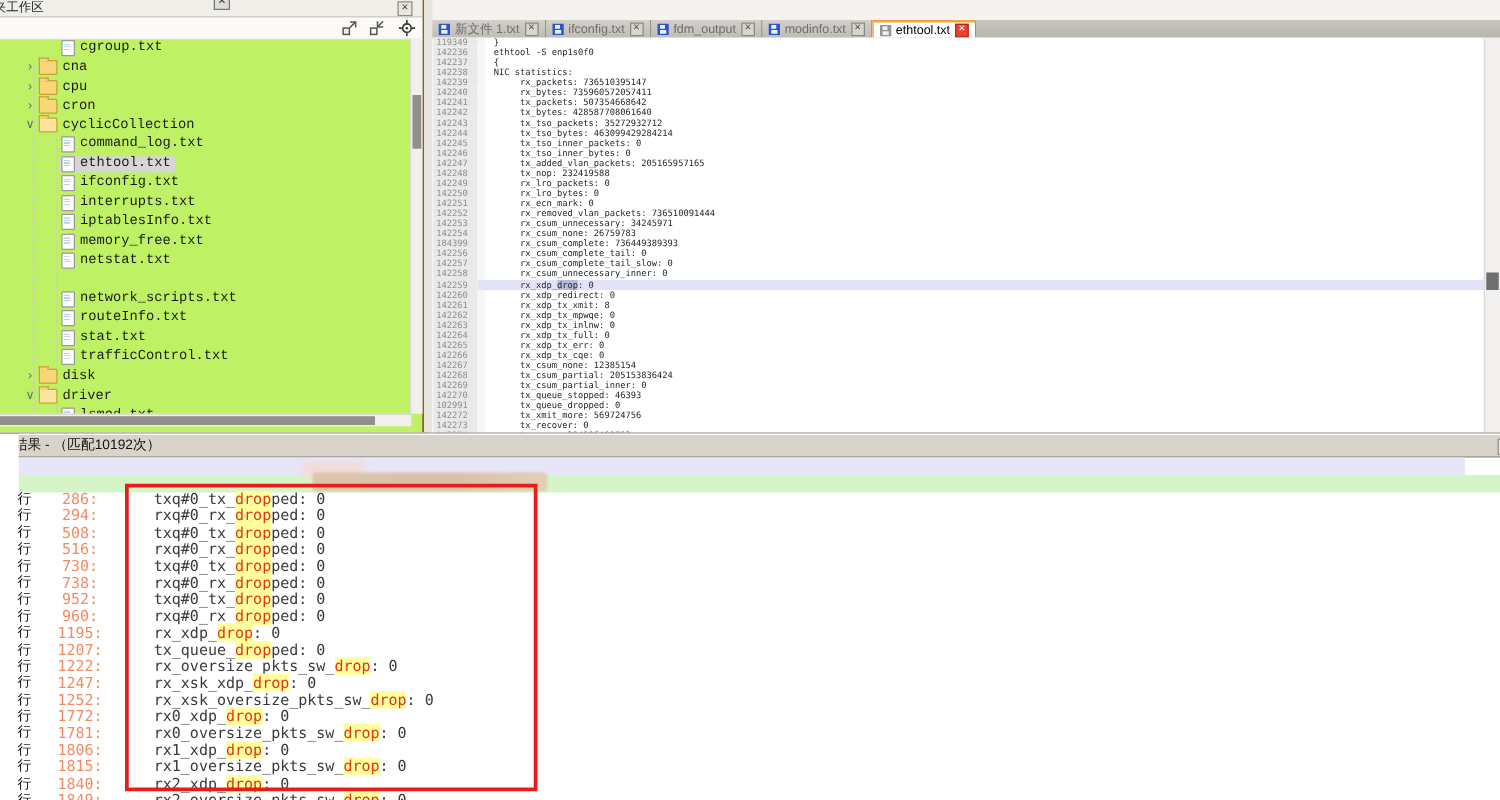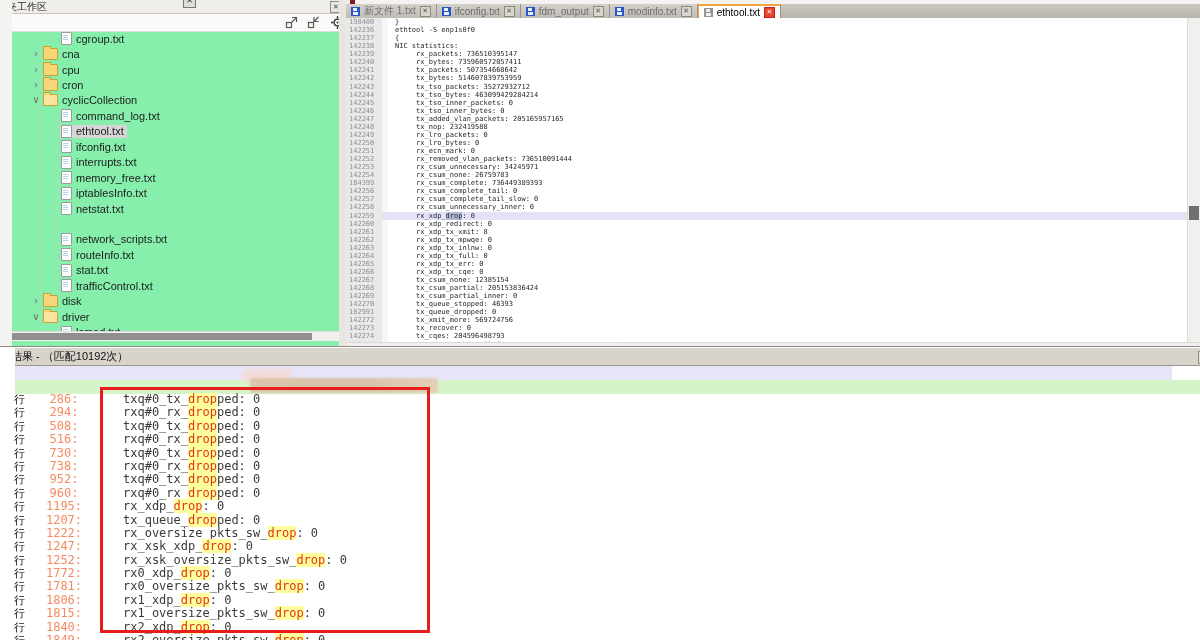--- a/index.html
+++ b/index.html
@@ -1,53 +1,53 @@
 <!DOCTYPE html>
 <html><head>
 <meta charset="utf-8">
 <style>
   html,body{margin:0;padding:0;}
   body{font-family:"Liberation Sans",sans-serif;background:#f4f3f1;}
   #screen{position:relative;width:1200px;height:640px;overflow:hidden;background:#f4f3f1;}
 
   
-  #workspace-panel{position:absolute;left:0;top:0;width:338px;height:346px;background:#86efac;border-right:5px solid #7f1d1d;margin-left:12px;}
+  #workspace-panel{position:absolute;left:0;top:0;width:338px;height:346px;background:#bef264;border-right:5px solid #7f1d1d;}
   #ws-titlebar{position:relative;height:13px;background:#f0eee9;border-bottom:1px solid #c6c3bc;font-size:10px;color:#222;line-height:13px;overflow:hidden;}
   #ws-title{display:inline-block;margin-left:-5px;white-space:nowrap;}
   #ws-close{position:absolute;right:8px;top:1px;width:10px;height:10px;border:1px solid #8f8d86;background:#e8e6e0;font-size:7px;line-height:9px;text-align:center;color:#444;}
   #win-x-partial{position:absolute;left:171px;top:-5px;width:11px;height:11px;border:1px solid #777;background:#dedcd6;font-size:8px;line-height:10px;text-align:center;color:#333;}
   #ws-toolbar{position:relative;height:17px;background:#fbfaf8;border-bottom:1px solid #dedcd6;}
   .ws-tool{position:absolute;top:2px;width:13px;height:13px;}
   .ws-tool svg{display:block;}
   #tool-expand{right:52px;} #tool-collapse{right:30px;} #tool-locate{right:6px;}
 
   #tree{position:absolute;left:0;top:31px;width:329px;height:300px;overflow:hidden;}
   .t-row{position:relative;height:15.45px;display:flex;align-items:center;font-size:11px;color:#1c1c1c;white-space:nowrap;}
   .t-row .chev{display:inline-block;width:12px;text-align:center;color:#6e6e6e;font-size:10px;line-height:10px;}
   .t-row.d1{padding-left:18px;}
   .t-row.d2{padding-left:48px;}
-  .sel-wrap{display:inline-flex;align-items:center;gap:4px;padding:0 3px 0 1px;}
+  .sel-wrap{display:inline-flex;align-items:flex-start;gap:4px;padding:0 3px 0 1px;font-family:Liberation Mono, monospace;}
   .sel-wrap.selected{background:#d6d6d6;}
   .folder-icon{position:relative;width:13px;height:10px;background:#f7d777;border:1px solid #c9a135;border-radius:1px;flex:0 0 auto;}
   .folder-icon::before{content:"";position:absolute;left:-1px;top:-3px;width:6px;height:2px;background:#f7d777;border:1px solid #c9a135;border-bottom:none;}
   .folder-icon.open{background:#fbe49d;}
   .file-icon{position:relative;width:9px;height:11px;background:#fdfdfd;border:1px solid #9a9a9a;border-radius:1px;flex:0 0 auto;}
   .file-icon::before{content:"";position:absolute;left:1px;top:2px;width:5px;height:5px;
      background:repeating-linear-gradient(#b9d2e8 0 1px,transparent 1px 2px);}
   .guide{position:absolute;border-left:1px dotted #c9c9c9;width:0;}
 
   #tree-vscroll{position:absolute;right:0;top:31px;width:9px;height:300px;background:#f1f0ee;border-left:1px solid #dddbd5;}
   #tree-vthumb{position:absolute;left:1px;top:45px;width:7px;height:43px;background:#8f8f8f;}
   #tree-hscroll{position:absolute;left:0;top:331px;width:329px;height:9px;background:#f1f0ee;border-top:1px solid #dddbd5;}
   #tree-hthumb{position:absolute;left:0;top:1px;width:300px;height:7px;background:#8f8f8f;}
 
   #panel-divider{position:absolute;left:339px;top:0;width:7px;height:346px;background:#e9e6e1;}
 
   
-  #editor-panel{position:absolute;left:346px;top:4px;width:854px;height:346px;background:#fff;}
+  #editor-panel{position:absolute;left:346px;top:16px;width:854px;height:346px;background:#fff;}
   #tabbar{position:relative;height:14px;background:linear-gradient(#c9c6bf,#b8b5ae);display:flex;border-bottom:1px solid #8f8d86;}
   .tab{display:inline-flex;align-items:center;gap:4px;padding:0 5px;font-size:10px;color:#6e6e6e;background:linear-gradient(#d3d0c9,#c0bdb6);border-right:1px solid #97948d;height:14px;box-sizing:border-box;}
   .tab.active{background:#ffffff;color:#000;border-top:2px solid #f5a33c;border-left:1px solid #f5a33c;}
   .floppy{position:relative;width:9px;height:9px;background:#2a55c8;flex:0 0 auto;}
   .floppy::before{content:"";position:absolute;top:1px;left:2px;width:4px;height:3px;background:#e8eefc;}
   .floppy::after{content:"";position:absolute;bottom:1px;left:2px;width:5px;height:3px;background:#e8eefc;}
   .tab.active .floppy{background:#98958e;}
   .tab-close{width:9px;height:9px;border:1px solid #8a887f;font-size:7px;line-height:8px;text-align:center;color:#555;background:#d8d5ce;flex:0 0 auto;}
   .tab.active .tab-close{background:#e8452c;border-color:#b22;color:#fff;}
 
@@ -176,27 +176,27 @@
         </div>
         <div class="t-row d2">
           <span class="sel-wrap">
             <span class="file-icon"></span>
             <span class="lbl">interrupts.txt</span>
           </span>
         </div>
         <div class="t-row d2">
           <span class="sel-wrap">
             <span class="file-icon"></span>
+            <span class="lbl">iptablesInfo.txt</span>
+          </span>
+        </div>
+        <div class="t-row d2">
+          <span class="sel-wrap">
+            <span class="file-icon"></span>
             <span class="lbl">memory_free.txt</span>
-          </span>
-        </div>
-        <div class="t-row d2">
-          <span class="sel-wrap">
-            <span class="file-icon"></span>
-            <span class="lbl">iptablesInfo.txt</span>
           </span>
         </div>
         <div class="t-row d2">
           <span class="sel-wrap">
             <span class="file-icon"></span>
             <span class="lbl">netstat.txt</span>
           </span>
         </div>
         <div class="t-row d1"></div>
         <div class="t-row d2">
@@ -276,28 +276,28 @@
           <span class="tab-label">modinfo.txt</span>
           <span class="tab-close">✕</span>
         </div>
         <div class="tab active">
           <span class="floppy"></span>
           <span class="tab-label">ethtool.txt</span>
           <span class="tab-close">✕</span>
         </div>
       </div>
     <div id="edit-area">
-        <div class="ed-line"><span class="ln">198400</span><span class="bm"></span><span class="lt">}</span></div>
+        <div class="ed-line"><span class="ln">119349</span><span class="bm"></span><span class="lt">}</span></div>
         <div class="ed-line"><span class="ln">142236</span><span class="bm"></span><span class="lt">ethtool -S enp1s0f0</span></div>
         <div class="ed-line"><span class="ln">142237</span><span class="bm"></span><span class="lt">{</span></div>
         <div class="ed-line"><span class="ln">142238</span><span class="bm"></span><span class="lt">NIC statistics:</span></div>
         <div class="ed-line"><span class="ln">142239</span><span class="bm"></span><span class="lt">     rx_packets: 736510395147</span></div>
         <div class="ed-line"><span class="ln">142240</span><span class="bm"></span><span class="lt">     rx_bytes: 735960572057411</span></div>
         <div class="ed-line"><span class="ln">142241</span><span class="bm"></span><span class="lt">     tx_packets: 507354668642</span></div>
-        <div class="ed-line"><span class="ln">142242</span><span class="bm"></span><span class="lt">     tx_bytes: 514607839753959</span></div>
+        <div class="ed-line"><span class="ln">142242</span><span class="bm"></span><span class="lt">     tx_bytes: 428587708061640</span></div>
         <div class="ed-line"><span class="ln">142243</span><span class="bm"></span><span class="lt">     tx_tso_packets: 35272932712</span></div>
         <div class="ed-line"><span class="ln">142244</span><span class="bm"></span><span class="lt">     tx_tso_bytes: 463099429284214</span></div>
         <div class="ed-line"><span class="ln">142245</span><span class="bm"></span><span class="lt">     tx_tso_inner_packets: 0</span></div>
         <div class="ed-line"><span class="ln">142246</span><span class="bm"></span><span class="lt">     tx_tso_inner_bytes: 0</span></div>
         <div class="ed-line"><span class="ln">142247</span><span class="bm"></span><span class="lt">     tx_added_vlan_packets: 205165957165</span></div>
         <div class="ed-line"><span class="ln">142248</span><span class="bm"></span><span class="lt">     tx_nop: 232419588</span></div>
         <div class="ed-line"><span class="ln">142249</span><span class="bm"></span><span class="lt">     rx_lro_packets: 0</span></div>
         <div class="ed-line"><span class="ln">142250</span><span class="bm"></span><span class="lt">     rx_lro_bytes: 0</span></div>
         <div class="ed-line"><span class="ln">142251</span><span class="bm"></span><span class="lt">     rx_ecn_mark: 0</span></div>
         <div class="ed-line"><span class="ln">142252</span><span class="bm"></span><span class="lt">     rx_removed_vlan_packets: 736510091444</span></div>

